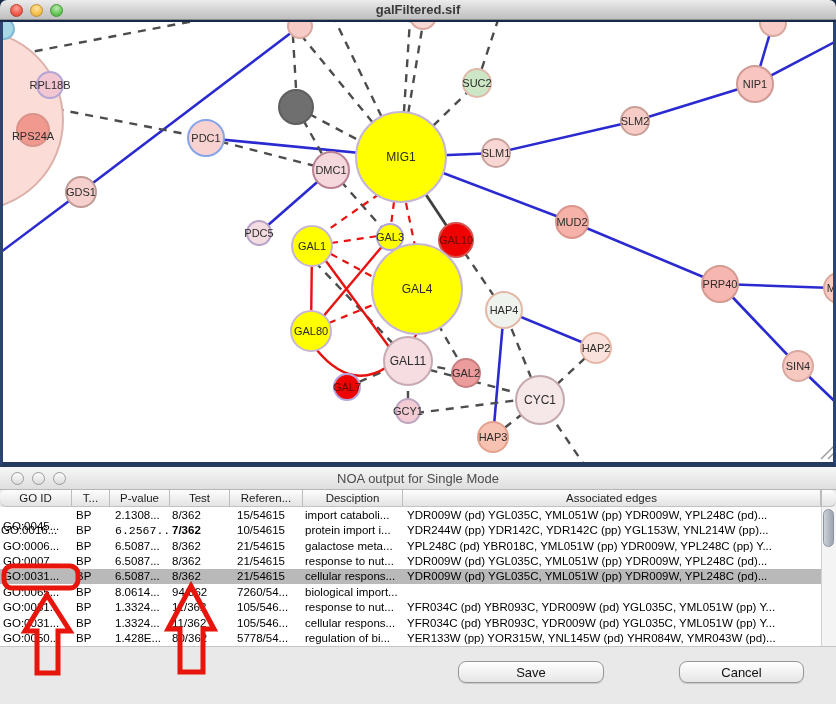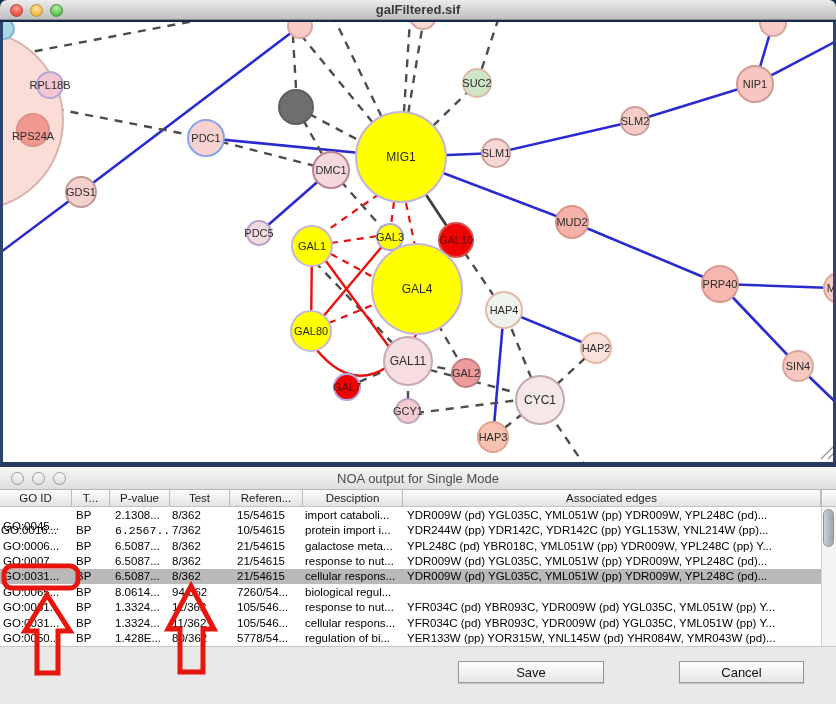--- a/index.html
+++ b/index.html
@@ -39,38 +39,38 @@
     display:flex;align-items:center;justify-content:center;
     font-size:13px;color:#4c4c4c;
   }
   .lights2{position:absolute;left:11px;top:5px;display:flex;gap:8px;}
   .light2{width:13px;height:13px;border-radius:50%;box-sizing:border-box;
     border:1px solid #9b9b9b;background:linear-gradient(#fbfbfb,#dcdcdc);}
   .thead{
     display:flex;height:17px;align-items:center;
     background:linear-gradient(#fdfdfd,#e3e3e3);
     border-bottom:1px solid #c2c2c2;box-sizing:border-box;
-    font-size:11.5px;color:#1c1c1c;
+    font-size:11.5px;color:#1c1c1c;border-radius:6px;
   }
   .th{box-sizing:border-box;height:100%;display:flex;align-items:center;justify-content:center;
       border-right:1px solid #bcbcbc;white-space:nowrap;overflow:hidden;}
   .th:last-child{border-right:none;}
   .tbody{height:139px;background:#fff;position:relative;overflow:hidden;}
   .trow{display:flex;height:15.44px;align-items:center;font-size:11.5px;color:#000;
         width:821px;white-space:nowrap;}
   .trow.selected{background:#b9b9b9;}
   .td{box-sizing:border-box;overflow:hidden;white-space:nowrap;flex-shrink:0;}
   .scrollbar{position:absolute;right:0;top:40px;width:15px;height:139px;
      background:#f4f4f4;border-left:1px solid #d2d2d2;box-sizing:border-box;}
   .scrollthumb{position:absolute;left:1px;top:2px;width:11px;height:38px;border-radius:6px;
      background:linear-gradient(90deg,#cdd2d9,#9ba4b0);border:1px solid #8b93a0;box-sizing:border-box;}
   .bottom-panel{position:absolute;left:0;top:179px;width:836px;height:58px;
      background:#e9e9e9;border-top:1px solid #c6c6c6;box-sizing:border-box;}
   .btn{
-    position:absolute;height:22px;box-sizing:border-box;border-radius:0;
+    position:absolute;height:22px;box-sizing:border-box;border-radius:8px;
     background:linear-gradient(#ffffff,#f2f2f2 50%,#e6e6e6);
     border:1px solid #979797;box-shadow:0 1px 1px rgba(0,0,0,.15);
     font-size:13px;color:#111;display:flex;align-items:center;justify-content:center;
     font-family:"Liberation Sans", sans-serif;
   }
   .btn.save{left:458px;top:14px;width:146px;}
   .btn.cancel{left:679px;top:14px;width:125px;}
   
   .anno-layer{position:absolute;left:0;top:0;width:836px;height:704px;pointer-events:none;z-index:60;}
 </style>
@@ -237,21 +237,21 @@
         <div class="td" style="width: 60px; padding-left: 5px;">2.1308...</div>
         <div class="td" style="width: 60px; padding-left: 2px;">8/362</div>
         <div class="td" style="width: 73px; padding-left: 7px;">15/54615</div>
         <div class="td" style="width: 100px; padding-left: 2px;">import cataboli...</div>
         <div class="td" style="flex: 1 1 0%; padding-left: 4px;">YDR009W (pd) YGL035C, YML051W (pp) YDR009W, YPL248C (pd)...</div>
       </div>
       <div class="trow">
         <div class="td" style="width: 72px; padding-left: 1px;">GO:0016...</div>
         <div class="td" style="width: 38px; padding-left: 4px;">BP</div>
         <div class="td" style="width: 60px; padding-left: 5px; font-family: Liberation Mono, monospace;">6.2567...</div>
-        <div class="td" style="width: 60px; padding-left: 2px;">7/362</div>
+        <div class="td" style="width: 60px; padding-left: 2px; font-weight: bold;">7/362</div>
         <div class="td" style="width: 73px; padding-left: 7px;">10/54615</div>
         <div class="td" style="width: 100px; padding-left: 2px;">protein import i...</div>
         <div class="td" style="flex: 1 1 0%; padding-left: 4px;">YDR244W (pp) YDR142C, YDR142C (pp) YGL153W, YNL214W (pp)...</div>
       </div>
       <div class="trow">
         <div class="td" style="width: 72px; padding-left: 3px;">GO:0006...</div>
         <div class="td" style="width: 38px; padding-left: 4px;">BP</div>
         <div class="td" style="width: 60px; padding-left: 5px;">6.5087...</div>
         <div class="td" style="width: 60px; padding-left: 2px;">8/362</div>
         <div class="td" style="width: 73px; padding-left: 7px;">21/54615</div>
@@ -275,21 +275,21 @@
         <div class="td" style="width: 73px; padding-left: 7px;">21/54615</div>
         <div class="td" style="width: 100px; padding-left: 2px;">cellular respons...</div>
         <div class="td" style="flex: 1 1 0%; padding-left: 4px;">YDR009W (pd) YGL035C, YML051W (pp) YDR009W, YPL248C (pd)...</div>
       </div>
       <div class="trow">
         <div class="td" style="width: 72px; padding-left: 3px;">GO:0065...</div>
         <div class="td" style="width: 38px; padding-left: 4px;">BP</div>
         <div class="td" style="width: 60px; padding-left: 5px;">8.0614...</div>
         <div class="td" style="width: 60px; padding-left: 2px;">94/362</div>
         <div class="td" style="width: 73px; padding-left: 7px;">7260/54...</div>
-        <div class="td" style="width: 100px; padding-left: 2px;">biological regul...</div>
+        <div class="td" style="width: 100px; padding-left: 2px;">biological import...</div>
       </div>
       <div class="trow">
         <div class="td" style="width: 72px; padding-left: 3px;">GO:0031...</div>
         <div class="td" style="width: 38px; padding-left: 4px;">BP</div>
         <div class="td" style="width: 60px; padding-left: 5px;">1.3324...</div>
         <div class="td" style="width: 60px; padding-left: 2px;">11/362</div>
         <div class="td" style="width: 73px; padding-left: 7px;">105/546...</div>
         <div class="td" style="width: 100px; padding-left: 2px;">response to nut...</div>
         <div class="td" style="flex: 1 1 0%; padding-left: 4px;">YFR034C (pd) YBR093C, YDR009W (pd) YGL035C, YML051W (pp) Y...</div>
       </div>

